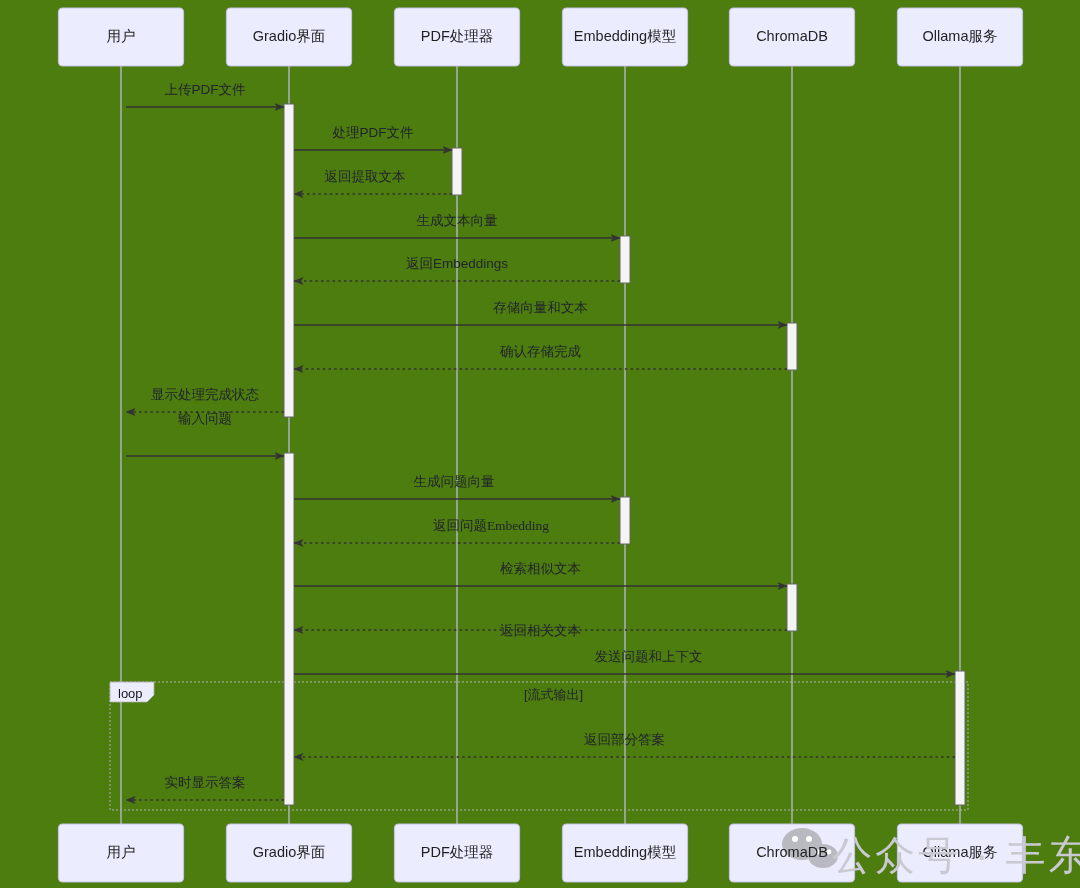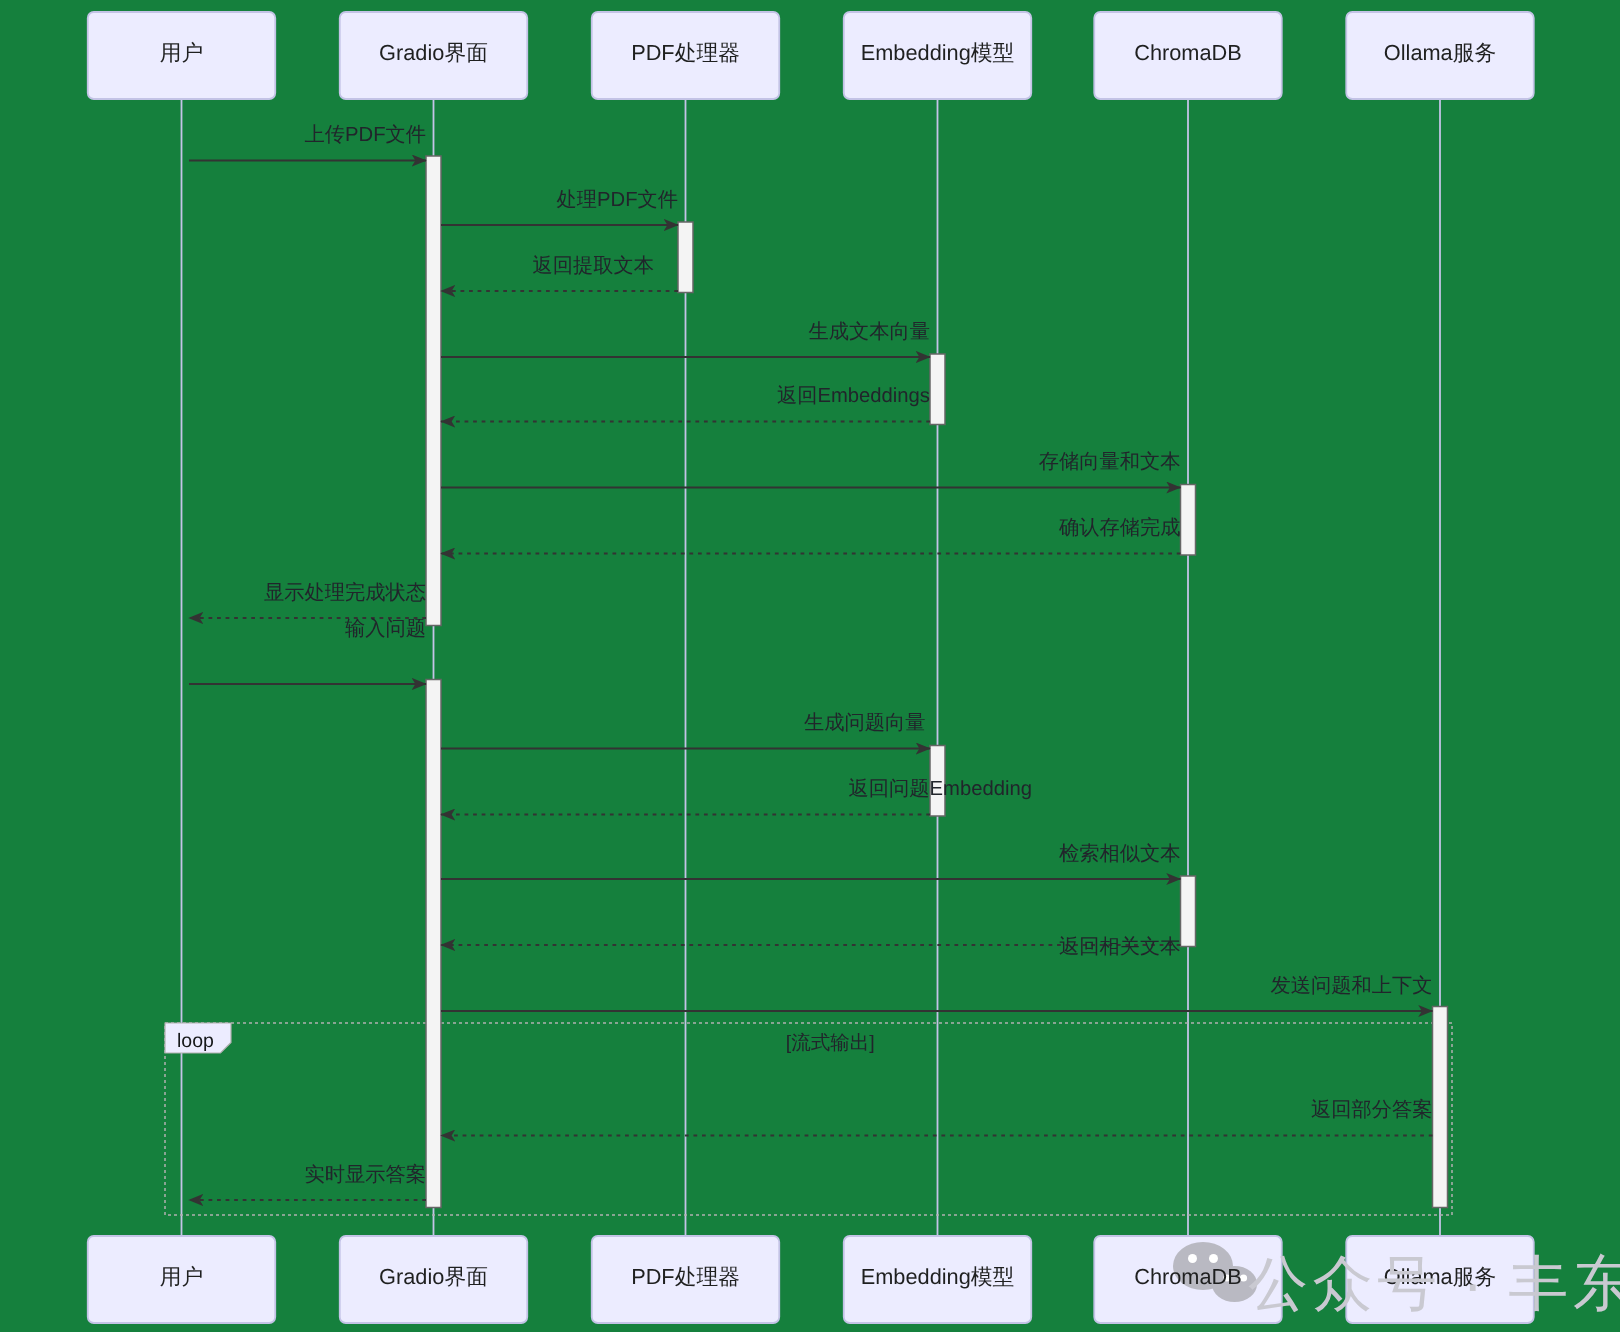--- a/index.html
+++ b/index.html
@@ -7,38 +7,38 @@
     margin: 0; padding: 0;
     width: 1080px; height: 888px;
     background: #ffffff;
     font-family: "Liberation Sans", "DejaVu Sans", sans-serif;
     overflow: hidden;
   }
   #diagram-root {
     position: relative;
     width: 1080px;
     height: 888px;
-    background: #15803d;
+    background: #4d7c0f;
   }
   #seq-svg { position: absolute; left: 0; top: 0; }
 
   .participant-label, .msg-label, .frame-label, .frame-cond {
     position: absolute;
     color: #1f2020;
     white-space: nowrap;
     pointer-events: none;
   }
   .participant-label {
     font-size: 14.5px;
     text-align: center;
     line-height: 1;
   }
   .msg-label {
     font-size: 13.5px;
-    text-align: right;
+    text-align: center;
     line-height: 1;
     color: #21252b;
   }
   .frame-label {
     font-size: 13px;
     color: #16181a;
     line-height: 1;
   }
   .frame-cond {
     font-size: 13px;
@@ -156,21 +156,21 @@
       <div class="msg-label" style="left: 126px; width: 158px; top: 83px;">上传PDF文件</div>
       <div class="msg-label" style="left: 294px; width: 158px; top: 126px;">处理PDF文件</div>
       <div class="msg-label" style="left: 294px; width: 142px; top: 170px;">返回提取文本</div>
       <div class="msg-label" style="left: 294px; width: 326px; top: 214px;">生成文本向量</div>
       <div class="msg-label" style="left: 294px; width: 326px; top: 257px;">返回Embeddings</div>
       <div class="msg-label" style="left: 294px; width: 493px; top: 301px;">存储向量和文本</div>
       <div class="msg-label" style="left: 294px; width: 493px; top: 345px;">确认存储完成</div>
       <div class="msg-label" style="left: 126px; width: 158px; top: 388px;">显示处理完成状态</div>
       <div class="msg-label" style="left: 126px; width: 158px; top: 412px;">输入问题</div>
       <div class="msg-label" style="left: 291px; width: 326px; top: 475px;">生成问题向量</div>
-      <div class="msg-label" style="left: 294px; width: 394px; top: 519px;">返回问题Embedding</div>
+      <div class="msg-label" style="left: 294px; width: 394px; top: 519px; font-family: Liberation Serif, serif;">返回问题Embedding</div>
       <div class="msg-label" style="left: 294px; width: 493px; top: 562px;">检索相似文本</div>
       <div class="msg-label" style="left: 294px; width: 493px; top: 624px;">返回相关文本</div>
       <div class="msg-label" style="left: 294px; width: 661px; top: 650px; padding-left: 48px;">发送问题和上下文</div>
       <div class="msg-label" style="left: 294px; width: 661px; top: 733px;">返回部分答案</div>
       <div class="msg-label" style="left: 126px; width: 158px; top: 776px;">实时显示答案</div>
     </div>
 
   <div class="watermark">
     <div class="wm-text" id="wm-text" style="left: 832px; top: 828px;">公众号 · 丰东东</div>
   </div>

